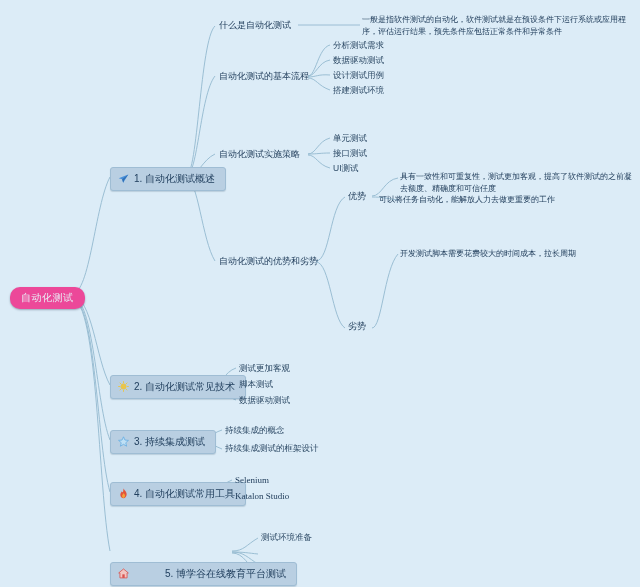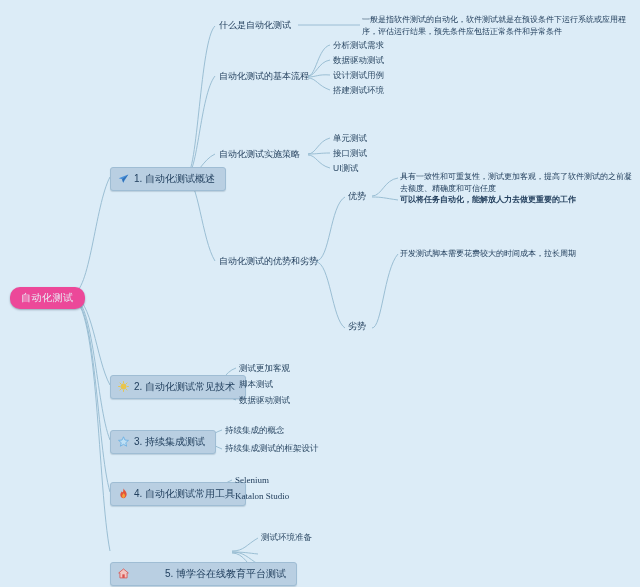--- a/index.html
+++ b/index.html
@@ -200,21 +200,21 @@
   <div class="node node-l2" style="left:219px; top:255px;">
     <span>自动化测试的优势和劣势</span>
   </div>
 
   <div class="node node-l2" style="left:348px; top:190px;">
     <span>优势</span>
   </div>
   <div class="node node-para" style="left:400px; top:171px; width:236px;">
     <span>具有一致性和可重复性，测试更加客观，提高了软件测试的之前凝去额度、精确度和可信任度</span>
   </div>
-  <div class="node node-para" style="left:400px; top:194px; width:236px;font-weight:bold;">
+  <div class="node node-para" style="left:379px; top:194px; width:236px;">
     <span>可以将任务自动化，能解放人力去做更重要的工作</span>
   </div>
 
   <div class="node node-l2" style="left:348px; top:321px;font-family:Liberation Mono, monospace;">
     <span>劣势</span>
   </div>
   <div class="node node-para" style="left:400px; top:248px; width:236px;font-family:Liberation Mono, monospace;">
     <span>开发测试脚本需要花费较大的时间成本，拉长周期</span>
   </div>
 

